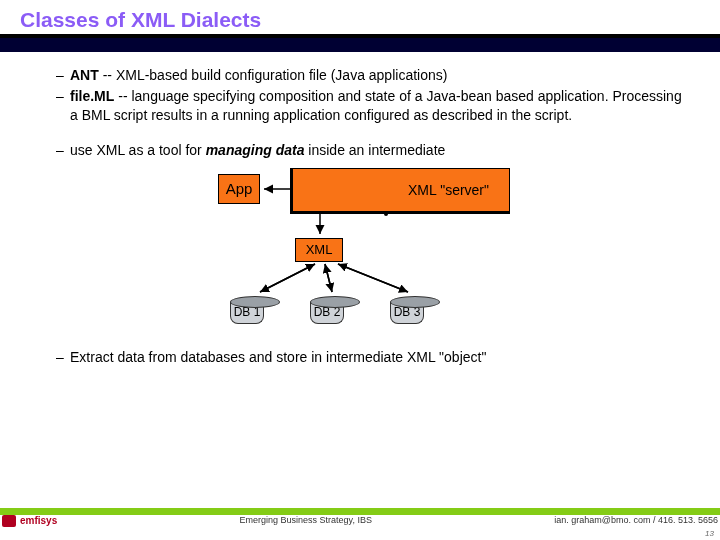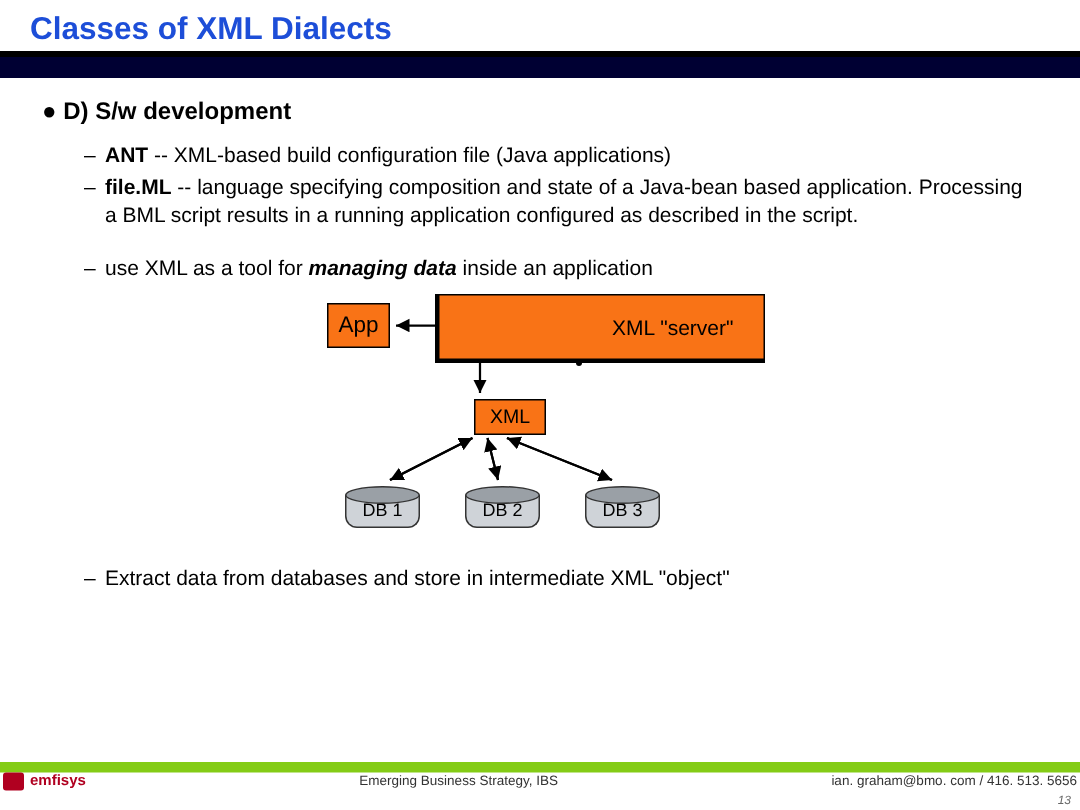--- a/index.html
+++ b/index.html
@@ -11,21 +11,21 @@
     position: relative;
     overflow: hidden;
   }
   .title-area {
     padding: 8px 20px 2px 20px;
     border-bottom: 2px solid #000;
   }
   .title-area h1 {
     font-size: 21px;
     font-weight: bold;
-    color: #1d4ed8;
+    color: #8b5cf6;
   }
   .title-underline {
     height: 16px;
     background: #000033;
     border-top: 2px solid #000;
   }
   .content {
     padding: 14px 28px 0 28px;
   }
   .main-bullet {
@@ -78,38 +78,38 @@
   }
   .server-box {
     left: 170px; top: 0px; width: 220px; height: 46px;
     border-left: 3px solid #000;
     border-bottom: 3px solid #000;
     font-size: 14px;
     justify-content: flex-end;
     padding-right: 20px;
   }
   .xml-box {
-    left: 196px; top: 70px; width: 48px; height: 24px;
+    left: 175px; top: 70px; width: 48px; height: 24px;
   }
   .db {
     position: absolute;
     width: 50px;
     text-align: center;
     font-size: 12px;
   }
   .db .lid {
     width: 50px; height: 12px;
     background: #9aa0a6;
     border: 1px solid #333;
     border-radius: 50%;
     position: relative;
     z-index: 2;
   }
   .db .body {
-    width: 50px; height: 22px;
+    width: 34px; height: 22px;
     background: #cfd3d8;
     border: 1px solid #333;
     border-top: none;
     margin-top: -6px;
     border-radius: 0 0 8px 8px;
     display: flex;
     align-items: center;
     justify-content: center;
     position: relative;
     z-index: 1;
@@ -160,36 +160,35 @@
 </style>
 </head>
 <body>
 
 <div class="title-area">
   <h1>Classes of XML Dialects</h1>
 </div>
 <div class="title-underline"></div>
 
 <div class="content">
-  <div class="main-bullet">D) S/w development</div>
 
   <ul class="sub-list">
     <li>
       <span class="bold">ANT</span><span> -- XML-based build configuration file (Java applications)</span>
     </li>
     <li>
       <span class="bold">file.ML</span><span> -- language specifying composition and state of a Java-bean based application.  Processing a BML script results in a running application configured as described in the script.</span>
     </li>
   </ul>
 
   <div class="gap"></div>
 
   <ul class="sub-list">
     <li>
-      <span>use XML as a tool for </span><span class="bold italic">managing data</span><span> inside an application</span>
+      <span>use XML as a tool for </span><span class="bold italic">managing data</span><span> inside an intermediate</span>
     </li>
   </ul>
 
   <div class="diagram">
     <svg class="connectors" viewBox="0 0 480 170">
       <defs>
         <marker id="arr" markerWidth="8" markerHeight="8" refX="6" refY="3" orient="auto">
           <path d="M0,0 L6,3 L0,6 Z" fill="#000"></path>
         </marker>
       </defs>

